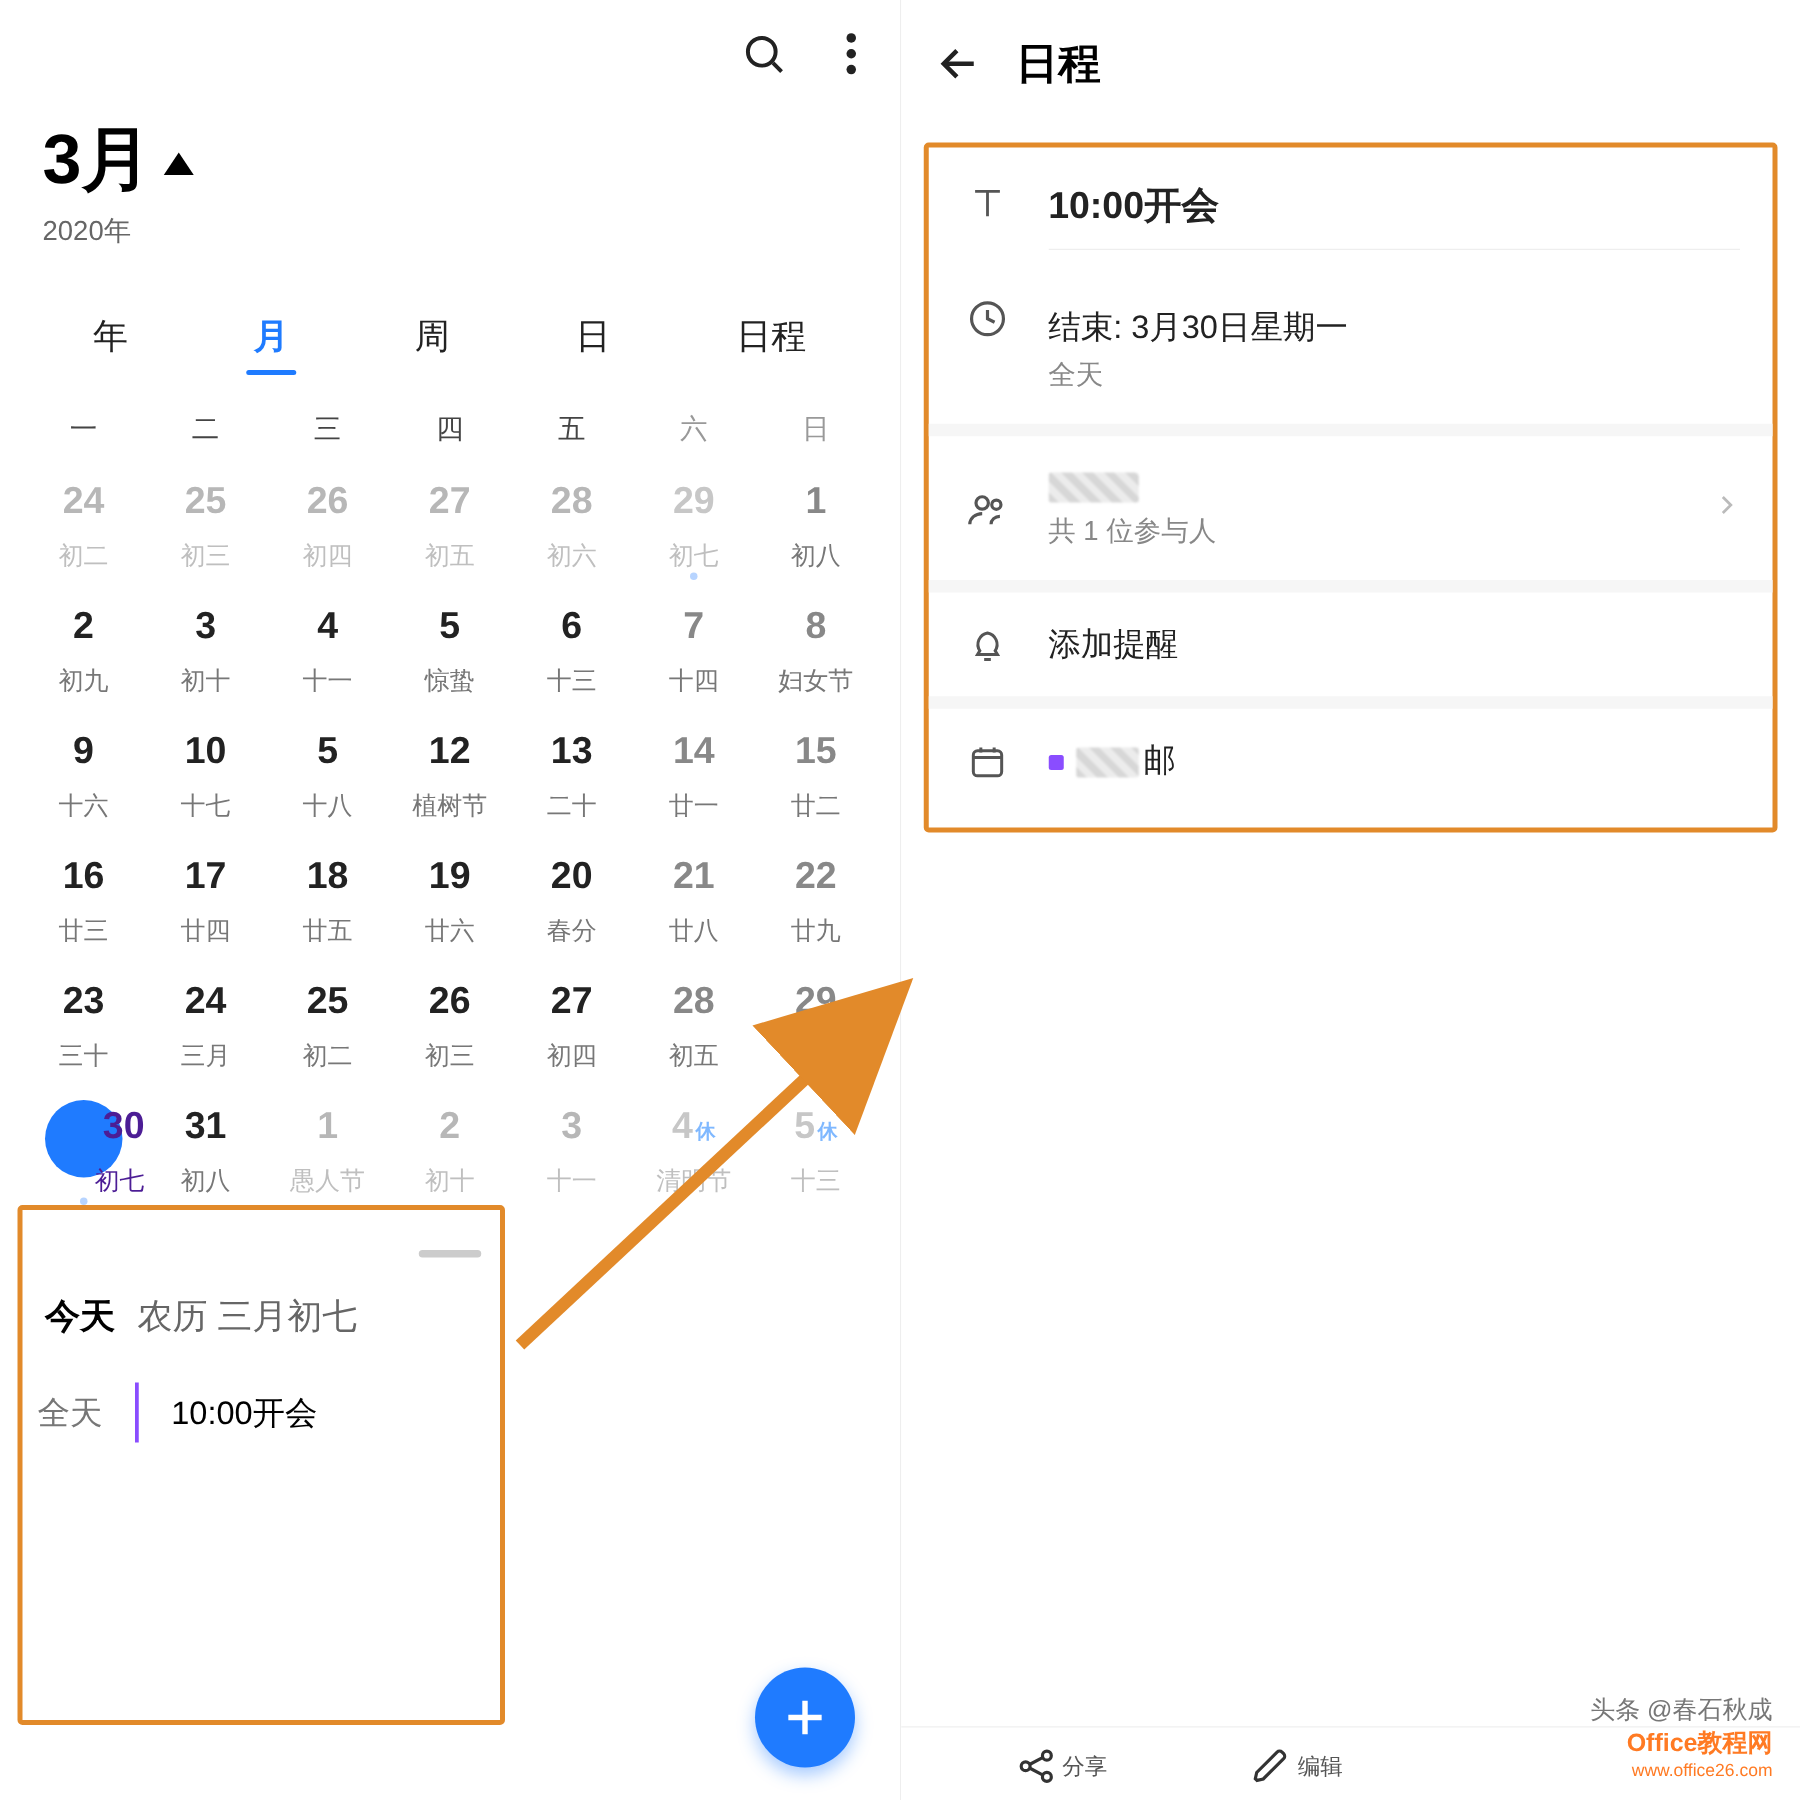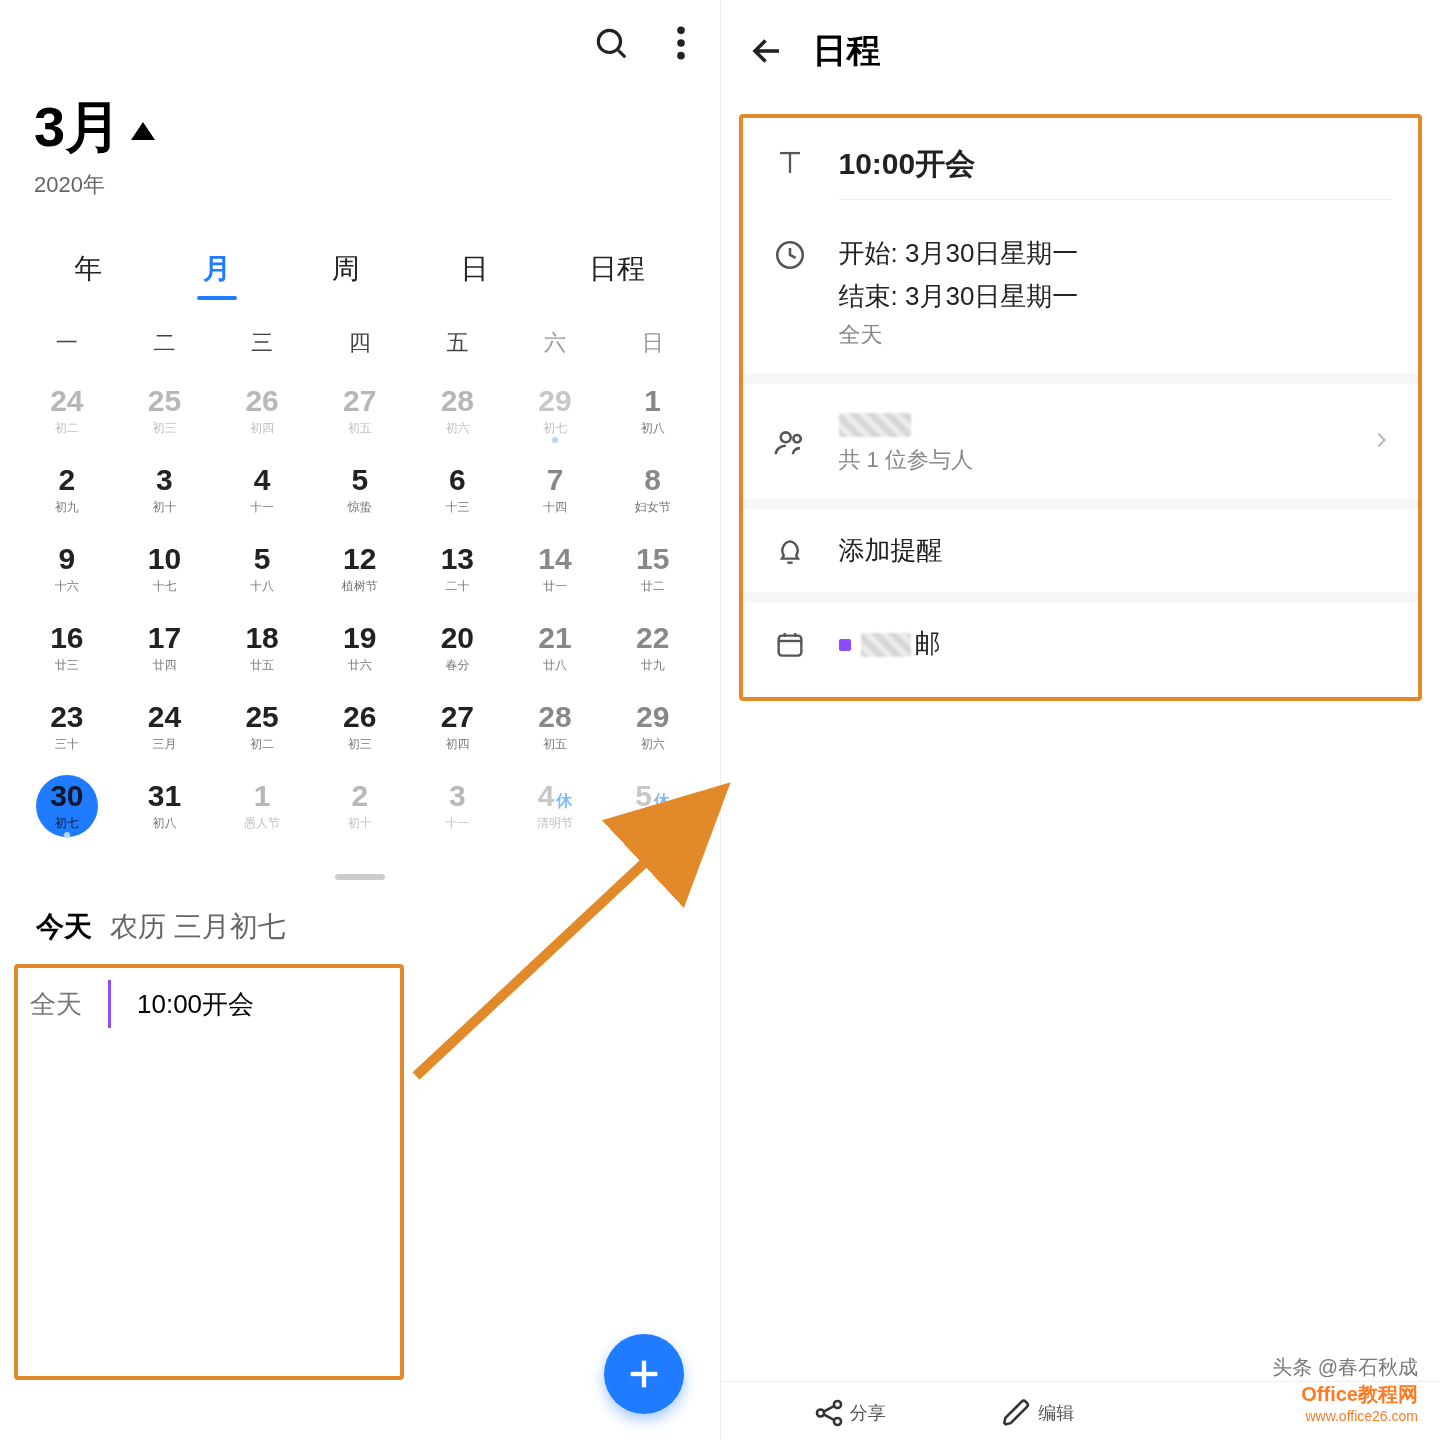--- a/index.html
+++ b/index.html
@@ -19,27 +19,27 @@
   .lp-tab { padding: 4px 8px 12px 8px; cursor: pointer; }
   .lp-tab.active { color: #1f7bff; font-weight: 600; position: relative; }
   .lp-tab.active::after { content:""; position:absolute; left: 2px; right: 2px; bottom: 0; height: 4px; background:#1f7bff; border-radius: 2px; }
 
   .cal { padding: 0 18px; }
   .cal-head, .cal-row { display: grid; grid-template-columns: repeat(7, 1fr); }
   .cal-head div { text-align:center; font-size: 22px; color:#444; padding: 10px 0 16px 0; font-weight: 500; }
   .cal-head div.wkend { color:#999; }
   .cell { text-align: center; padding: 10px 0 16px 0; position: relative; }
   .daynum { font-size: 30px; font-weight: 600; color: #222; }
-  .sub { font-size: 12px; color: #777; margin-top: 2px; }
+  .sub { font-size: 20px; color: #777; margin-top: 13px; }
   .cell.dim .daynum { color: #b7b7b7; }
   .cell.dim .sub { color: #bfbfbf; }
   .cell.wkend .daynum { color: #888; }
   .cell.wkend.dim .daynum { color: #c7c7c7; }
   .cell .rest { color:#7fb8ff; font-size: 16px; margin-left: 2px; }
-  .cell.today .daynum, .cell.today .sub { color:#0f172a; }
+  .cell.today .daynum, .cell.today .sub { color:#4c1d95;text-align:right; }
   .cell.today::before { content:""; position:absolute; width:62px; height:62px; border-radius:50%; background:#1f7bff; left:50%; top:6px; transform:translateX(-50%); z-index:-1; }
   .cell.today { z-index:0; }
   .cell.today .sub { position:relative; }
   .cell.today .daynum { position:relative; }
   .dot::after { content:""; position:absolute; width:6px; height:6px; border-radius:50%; background:#b7d4ff; left:50%; transform:translateX(-50%); bottom:10px; }
 
   .orange-box-left { position:absolute; border: 4px solid #e28a2a; border-radius: 4px; pointer-events:none; }
   .ob1 { left: 14px; top: 964px; width: 390px; height: 416px; }
 
   .drag-handle { width: 50px; height: 6px; background:#ccc; border-radius: 3px; margin: 26px auto 20px auto; }
@@ -360,21 +360,20 @@
       </div>
 
       <div class="drow">
         <div class="icol">
           <svg width="34" height="34" viewBox="0 0 24 24" stroke="#555" stroke-width="1.8" fill="none">
               <circle cx="12" cy="12" r="9"></circle>
               <polyline points="12 7 12 12 16 14"></polyline>
             </svg>
         </div>
         <div class="ccol">
-          <div><span>开始:</span> <span>3月30日星期一</span></div>
           <div style="margin-top:8px;"><span>结束:</span> <span>3月30日星期一</span></div>
           <div class="muted">全天</div>
         </div>
       </div>
 
       <div style="height:10px;background:#f6f6f6;margin:6px 0;"></div>
 
       <div class="drow" style="align-items:center;">
         <div class="icol">
           <svg width="34" height="34" viewBox="0 0 24 24" stroke="#555" stroke-width="1.8" fill="none">

